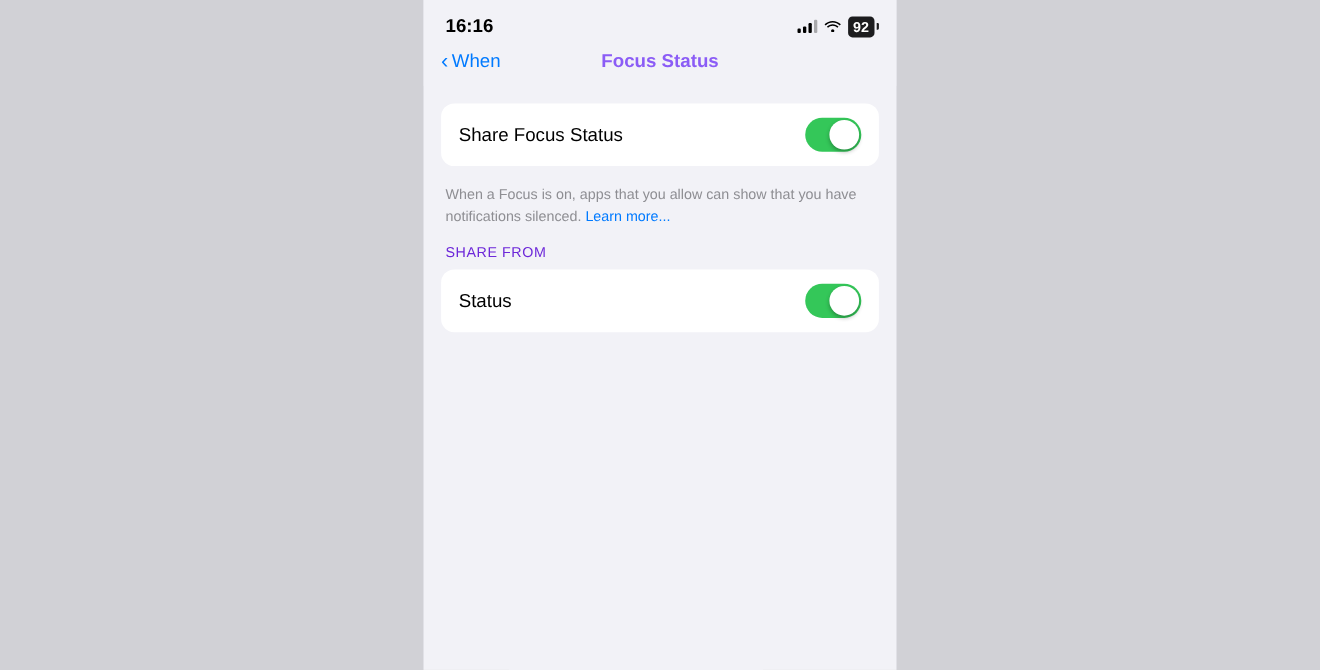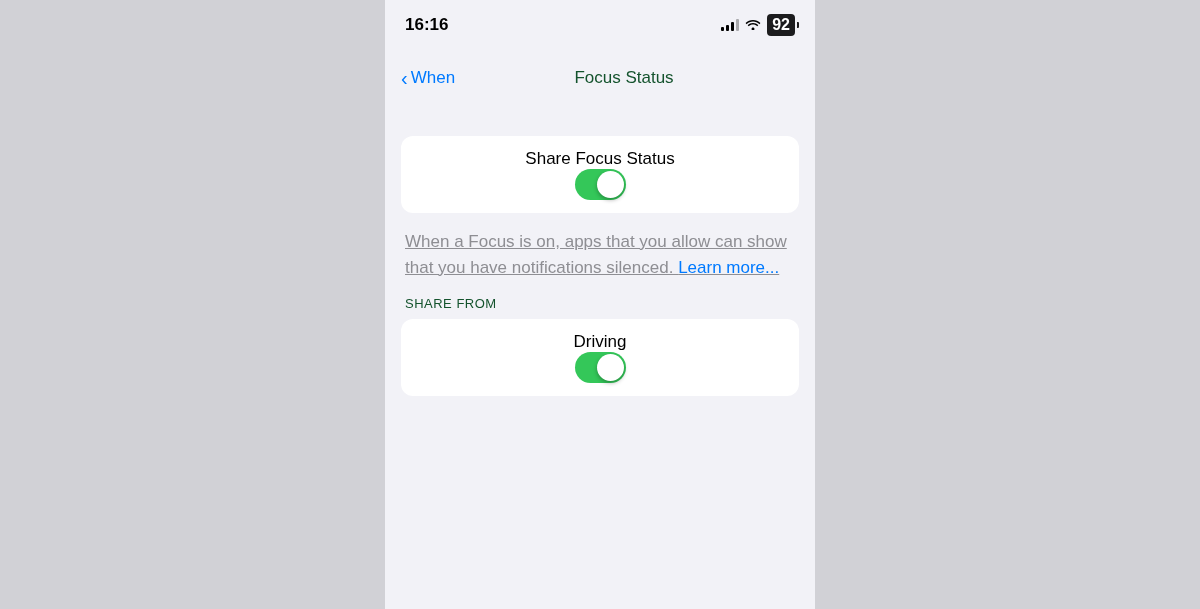--- a/index.html
+++ b/index.html
@@ -15,21 +15,20 @@
     }
 
     .phone-frame {
       width: 430px;
       height: 609px;
       background: #f2f2f7;
       overflow: hidden;
       position: relative;
       display: flex;
       flex-direction: column;
-      gap: 20px;
     }
 
     
     .status-bar {
       display: flex;
       justify-content: space-between;
       align-items: center;
       padding: 14px 20px 8px 20px;
       background: #f2f2f7;
     }
@@ -69,21 +68,21 @@
       font-size: 13px;
       color: #000;
     }
 
     .battery-icon {
       display: flex;
       align-items: center;
       background: #1c1c1e;
       border-radius: 4px;
       padding: 2px 5px;
-      font-size: 16px;
+      font-size: 13px;
       font-weight: 600;
       color: #fff;
       gap: 2px;
       position: relative;
     }
 
     .battery-icon::after {
       content: '';
       position: absolute;
       right: -4px;
@@ -117,23 +116,22 @@
       font-size: 20px;
       line-height: 1;
       margin-top: -1px;
     }
 
     .nav-title {
       position: absolute;
       left: 50%;
       transform: translateX(-50%);
       font-size: 17px;
-      font-weight: 400;
-      color: #14532d;
-      margin-left: 24px;
+      font-weight: 700;
+      color: #8b5cf6;
     }
 
     
     .content {
       flex: 1;
       padding: 16px 16px 0 16px;
       overflow-y: auto;
     }
 
     
@@ -143,21 +141,20 @@
       overflow: hidden;
       margin-bottom: 8px;
     }
 
     .card-row {
       display: flex;
       align-items: center;
       justify-content: space-between;
       padding: 13px 16px;
       position: relative;
-      flex-direction: column;
     }
 
     .card-row:not(:last-child)::after {
       content: '';
       position: absolute;
       bottom: 0;
       left: 16px;
       right: 0;
       height: 0.5px;
       background: #c6c6c8;
@@ -190,37 +187,36 @@
       background: #fff;
       box-shadow: 0 2px 4px rgba(0,0,0,0.3);
       transition: left 0.2s;
     }
 
     .toggle.on .toggle-knob { left: 22px; }
     .toggle.off .toggle-knob { left: 2px; }
 
     
     .description {
-      font-size: 17px;
+      font-size: 13px;
       color: #8e8e93;
       line-height: 1.5;
       padding: 8px 4px 16px 4px;
-      text-decoration: underline;
     }
 
     .description a {
       color: #007aff;
       text-decoration: none;
     }
 
     
     .section-header {
       font-size: 13px;
       font-weight: 400;
-      color: #14532d;
+      color: #6d28d9;
       text-transform: uppercase;
       letter-spacing: 0.5px;
       padding: 0 4px 8px 4px;
     }
 
     
     .section-footer {
       font-size: 13px;
       color: #8e8e93;
       line-height: 1.5;
@@ -276,21 +272,21 @@
     <div class="description">
       <span>When a Focus is on, apps that you allow can show that you have notifications silenced. </span><a href="#">Learn more...</a>
     </div>
 
     <div class="section-header">SHARE FROM</div>
 
     <div class="card">
 
 
       <div class="card-row">
-        <span class="row-label">Driving</span>
+        <span class="row-label">Status</span>
         <div class="toggle on">
           <div class="toggle-knob"></div>
         </div>
       </div>
 
 
     </div>
 
 
   </div>

